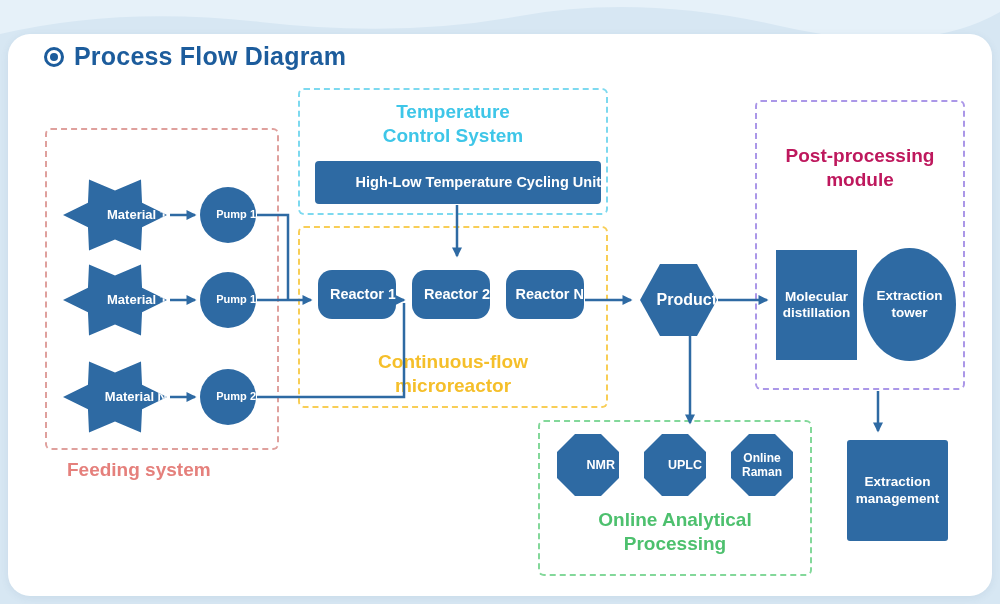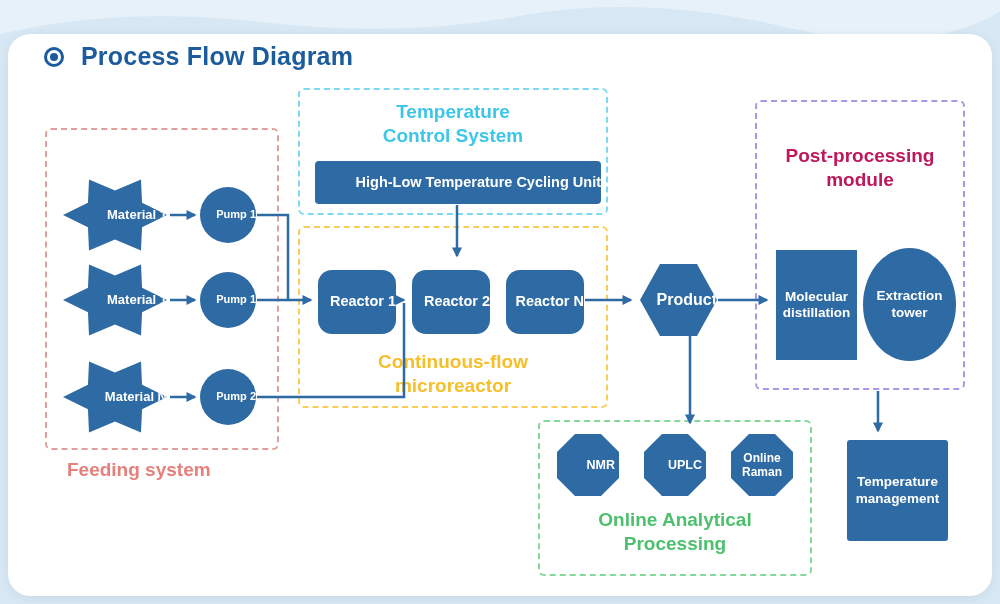--- a/index.html
+++ b/index.html
@@ -1,37 +1,37 @@
 <!DOCTYPE html>
 <html><head>
 <meta charset="utf-8">
 <style>
   html,body { margin:0; padding:0; }
   body { font-family:"Liberation Sans", sans-serif; }
   .stage { position:relative; width:1000px; height:604px; background:#d7e7f3; overflow:hidden; }
   .topwave { position:absolute; left:0; top:0; }
   .card { position:absolute; left:8px; top:34px; width:984px; height:562px; background:#ffffff;
           border-radius:22px; box-shadow:0 2px 8px rgba(40,80,120,.08); }
-  .title-row { position:absolute; left:44px; top:42px; display:flex; align-items:center; gap:17px; }
+  .title-row { position:absolute; left:44px; top:42px; display:flex; align-items:center; gap:10px; }
   .eye { width:20px; height:20px; box-sizing:border-box; border:3px solid #1c5c9c; border-radius:50%;
          position:relative; display:inline-block; }
   .eye-dot { position:absolute; width:8px; height:8px; background:#1c5c9c; border-radius:50%; left:3px; top:3px; }
   h1.page-title { margin:0; font-size:25px; font-weight:bold; color:#1c5c9c; letter-spacing:.2px; }
 
   .grp-box { position:absolute; border:2px dashed; border-radius:6px; box-sizing:border-box; }
   .grp-title { position:absolute; text-align:center; font-weight:bold; font-size:19px; line-height:1.25; }
   .grp-title span { display:inline-block; }
 
   .node { position:absolute; background:#2e6aa3; color:#ffffff; display:flex; align-items:center;
           justify-content:flex-end; text-align:center; font-weight:bold; box-sizing:border-box; line-height:1.2; }
   .star { width:104px; height:82px; font-size:13px;
           clip-path: polygon(100% 50%, 76% 65%, 75% 93.3%, 50% 80%, 25% 93.3%, 24% 65%,
                              0% 50%, 24% 35%, 25% 6.7%, 50% 20%, 75% 6.7%, 76% 35%); }
   .pump { width:56px; height:56px; border-radius:50%; font-size:11px; }
-  .reactor { width:78px; height:64px; border-radius:14px; font-size:14.5px; }
+  .reactor { width:78px; height:49px; border-radius:14px; font-size:14.5px; }
   .unit-rect { height:43px; border-radius:4px; font-size:14.5px; }
   .hexagon { width:77px; height:72px; font-size:16px;
              clip-path: polygon(26% 0, 74% 0, 100% 50%, 74% 100%, 26% 100%, 0 50%); }
   .octagon { width:62px; height:62px; font-size:12.5px; padding:4px;
              clip-path: polygon(29% 0, 71% 0, 100% 29%, 100% 71%, 71% 100%, 29% 100%, 0 71%, 0 29%); }
   .rect-node { font-size:13.5px; padding:6px; }
   .ellipse { border-radius:50%; font-size:13.5px; padding:8px; }
 
   .connectors { position:absolute; left:0; top:0; pointer-events:none; }
 </style>
@@ -113,21 +113,21 @@
     </div>
   <div class="node octagon" style="left:644px; top:434px;">
     <span>UPLC</span>
     </div>
   <div class="node octagon" style="left:731px; top:434px; font-size:12px;">
     <span>Online Raman</span>
     </div>
   <div class="grp-title" style="left:538px; top:508px; width:274px; color:#4dc06e;"><span style="max-width:180px;">Online Analytical Processing</span></div>
 
   <div class="node rect-node" style="left:847px; top:440px; width:101px; height:101px; border-radius:3px;">
-    <span>Temperature management</span>
+    <span>Extraction management</span>
     </div>
 
   <svg class="connectors" width="1000" height="604">
     <defs>
       <marker id="arr" viewBox="0 0 10 10" refX="8.5" refY="5" markerWidth="11" markerHeight="10" markerUnits="userSpaceOnUse" orient="auto">
         <path d="M0 0 L10 5 L0 10 Z" fill="#2e6aa3"></path>
       </marker>
     </defs>
     <g stroke="#2e6aa3" stroke-width="2.5" fill="none">
       <path d="M170 215 H195" marker-end="url(#arr)"></path>

